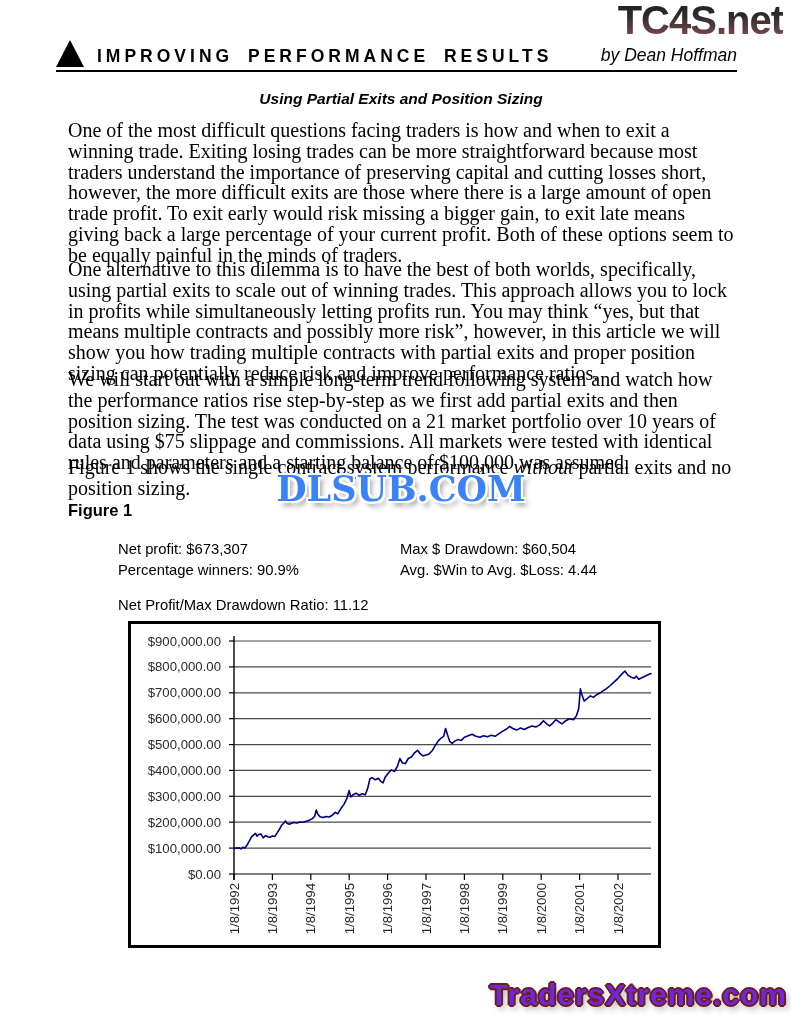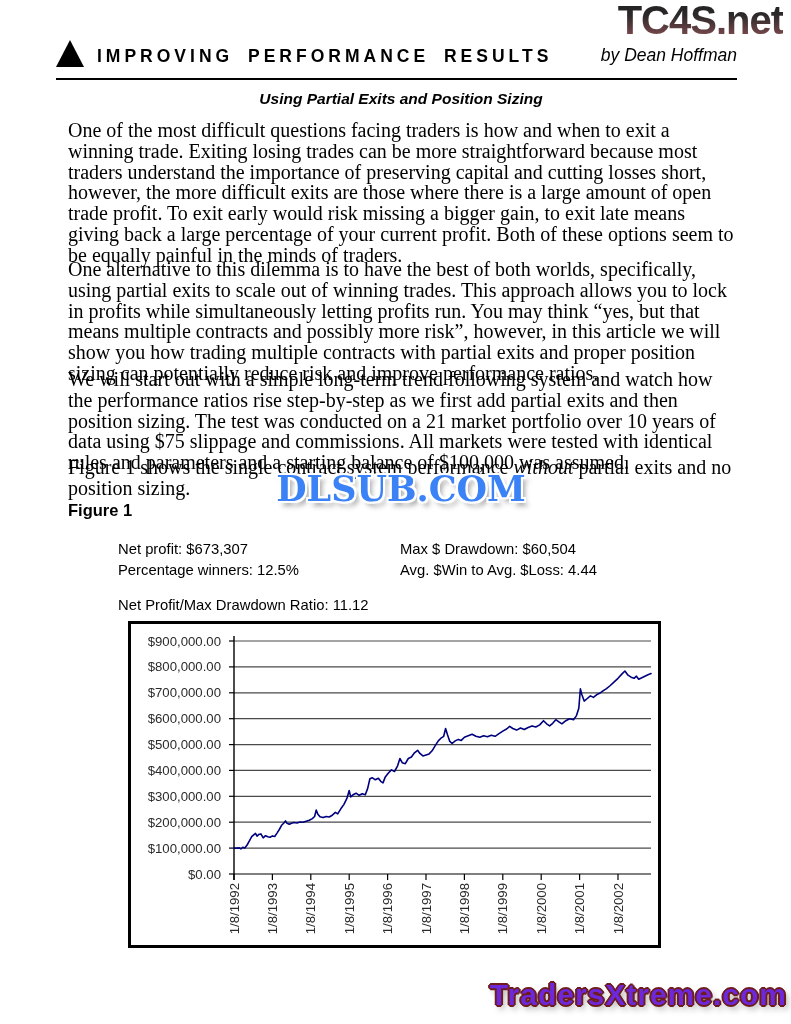--- a/index.html
+++ b/index.html
@@ -12,21 +12,21 @@
   
   .logo {
     position:absolute; top:-2px; right:8px;
     font-size:40px; font-weight:bold; letter-spacing:-1px;
     background:linear-gradient(180deg,#1d1d1d 0%,#2e2a2b 40%,#7c4a4d 85%,#a97476 100%);
     -webkit-background-clip:text; background-clip:text; color:transparent;
   }
   .header-bar {
     position:absolute; left:56px; top:40px; width:681px;
     display:flex; align-items:flex-end;
-    border-bottom:2.5px solid #000; padding-bottom:11px;
+    border-bottom:2.5px solid #000; padding-bottom:3px;
   }
   .tri {
     width:0; height:0; margin-right:13px;
     border-left:14px solid transparent; border-right:14px solid transparent;
     border-bottom:27px solid #000;
   }
   .hdr-title { font-size:17.5px; font-weight:bold; letter-spacing:4px; word-spacing:6px; white-space:nowrap; }
   .hdr-byline { margin-left:auto; font-size:17.5px; font-style:italic; white-space:nowrap; padding-bottom:1px; }
 
   
@@ -102,21 +102,21 @@
 <p class="para p3">We will start out with a simple long-term trend following system and watch how the performance ratios rise step-by-step as we first add partial exits and then position sizing. The test was conducted on a 21 market portfolio over 10 years of data using $75 slippage and commissions. All markets were tested with identical rules and parameters and a starting balance of $100,000 was assumed.</p>
 <p class="para p4"><span>Figure 1 shows the single contract system performance </span><span class="ital">without</span><span> partial exits and no position sizing.</span></p>
 
 <div class="figure-label">Figure 1</div>
 
 <div class="dlsub">DLSUB.COM</div>
 
 <div class="stats">
   <div>Net profit: $673,307</div>
   <div>Max $ Drawdown: $60,504</div>
-  <div>Percentage winners: 12.5%</div>
+  <div>Percentage winners: 90.9%</div>
   <div>Avg. $Win to Avg. $Loss: 4.44</div>
 </div>
 <div class="ratio-line">Net Profit/Max Drawdown Ratio: 11.12</div>
 
 <div class="chart-frame">
   <svg width="527" height="321" viewBox="0 0 527 321" xmlns="http://www.w3.org/2000/svg">
       <line x1="103" y1="250.0" x2="520" y2="250.0" stroke="#000000" stroke-width="1.2"></line>
       <line x1="98" y1="250.0" x2="103" y2="250.0" stroke="#000000" stroke-width="1.2"></line>
       <text x="90" y="254.5" text-anchor="end" font-size="13.2" fill="#2b2b2b" font-family="Liberation Sans, sans-serif">$0.00</text>
       <line x1="103" y1="224.1" x2="520" y2="224.1" stroke="#4a4a4a" stroke-width="1.2"></line>

